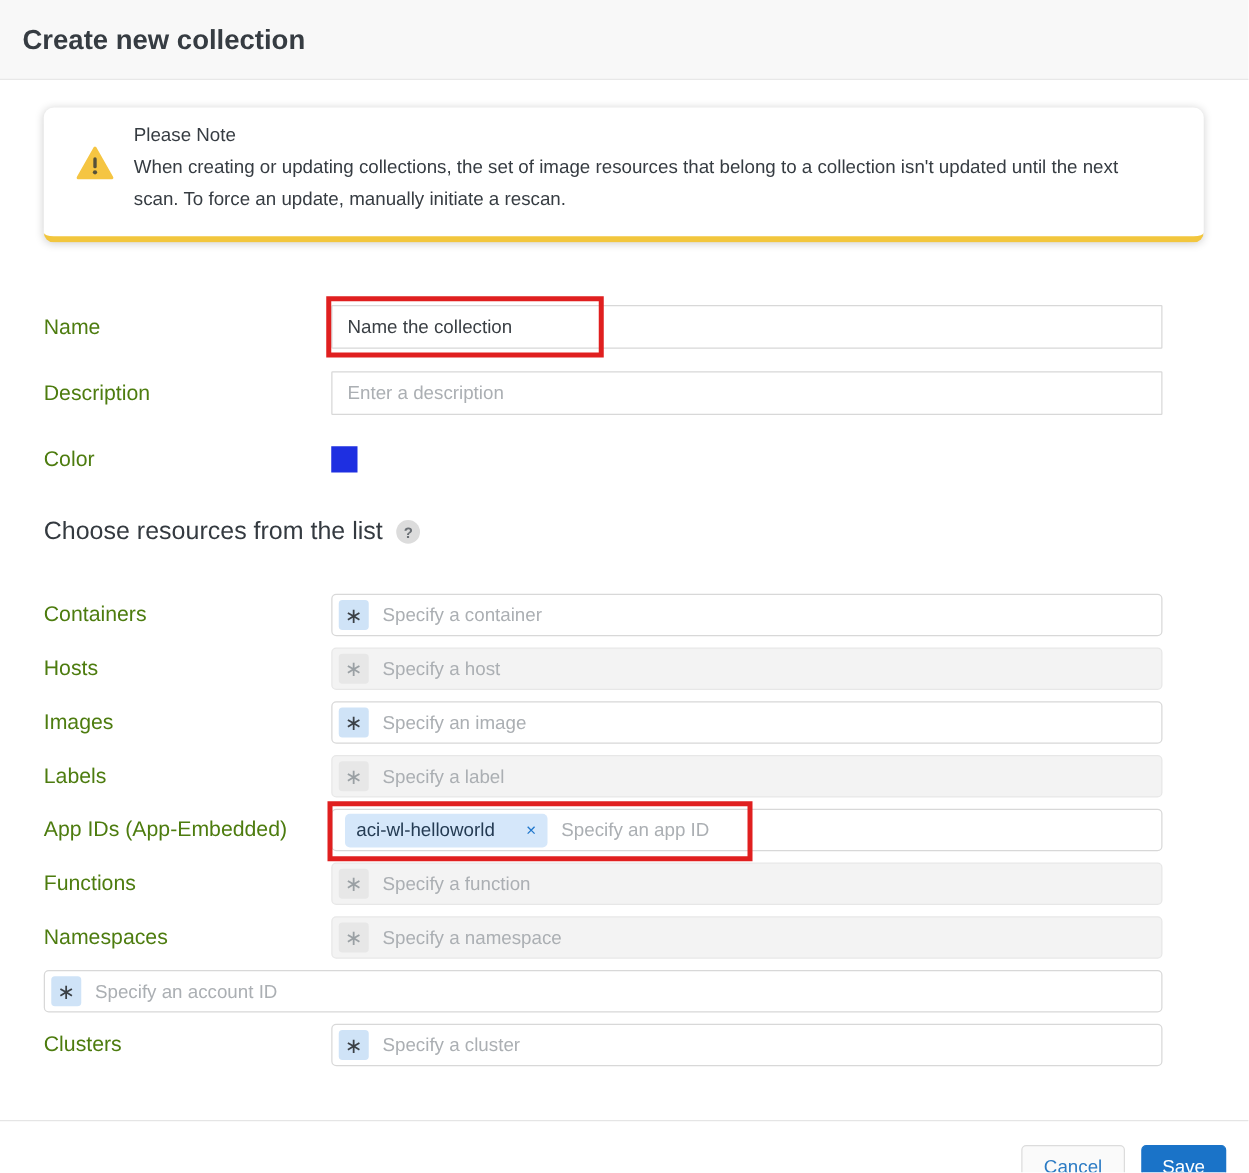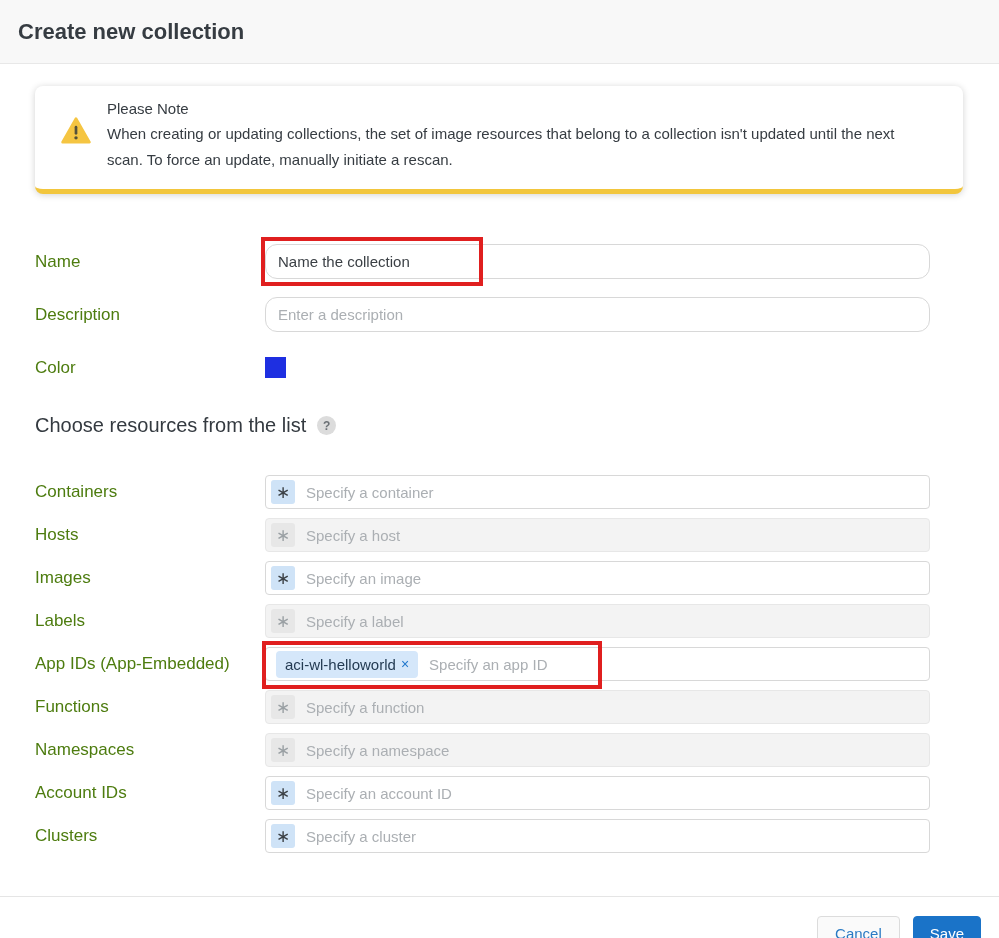--- a/index.html
+++ b/index.html
@@ -14,21 +14,21 @@
     position:relative; padding:13px 24px 16px 72px; min-height:92px; }
   .warn-icon { position:absolute; left:26px; top:31px; width:30px; height:27px; }
   .note-title { font-weight:normal; font-size:15px; color:#363c42; margin:1px 0 4px; }
   .note-text { font-size:15px; color:#363c42; line-height:26px; max-width:812px; }
 
   .form { padding:0 69px 0 35px; }
   .form-row { display:flex; align-items:center; }
   .form-label { width:230px; flex:none; font-size:17px; color:#4d7c0f; }
   .form-field { flex:1; position:relative; }
 
-  .text-input { width:100%; height:35px; border:1px solid #d8d8d8; border-radius:12px;
+  .text-input { width:100%; height:35px; border:1px solid #d8d8d8; border-radius:1px;
     font-size:15px; padding:0 12px; color:#3a3f44; font-family:inherit; outline:none; background:#fff; }
   .text-input::placeholder { color:#abafb3; }
 
   .red-box { position:absolute; border:4px solid #e01f1f; pointer-events:none; z-index:5; }
   .red-box-name { left:-4px; top:-7px; width:222px; height:49px; }
   .red-box-appid { left:-4px; top:-7px; width:340px; height:48px; }
 
   .row-name { margin-top:50px; }
   .row-desc { margin-top:18px; }
   .row-color { margin-top:25px; }
@@ -42,21 +42,21 @@
   .resources { margin-top:38px; }
   .resource-row { margin-bottom:9px; }
   .combo { flex:1; height:34px; border:1px solid #d8d8d8; border-radius:4px; background:#fff;
     display:flex; align-items:center; padding:0 5px; gap:11px; position:relative; }
   .combo.disabled { background:#f3f3f3; border-color:#e7e7e7; }
   .ast { width:24px; height:24px; border-radius:3px; background:#cfe3f7; color:#3c4146; flex:none;
     display:flex; align-items:center; justify-content:center; font-size:17px; line-height:1; }
   .combo.disabled .ast { background:#e7e7e7; color:#9aa0a4; }
   .ph { color:#abafb3; font-size:15px; white-space:nowrap; }
   .tag { background:#d5e7fa; color:#243b53; border-radius:4px; height:27px; padding:0 9px;
-    font-size:15px; display:flex; align-items:center; gap:5px; margin-left:5px; }
+    font-size:15px; display:flex; align-items:center; gap:25px; margin-left:5px; }
   .tag-x { color:#2077cc; font-size:14px; cursor:pointer; }
 
   .footer-divider { border-top:1px solid #e5e5e5; margin-top:43px; }
   .footer { display:flex; justify-content:flex-end; gap:13px; padding:19px 18px 0 0; }
   .btn { height:34px; border-radius:4px; font-size:15px; font-family:inherit; cursor:pointer; }
   .btn-cancel { background:#fafafa; border:1px solid #dcdcdc; color:#2b7bc4; padding:0 17px; }
   .btn-save { background:#1a73c8; border:1px solid #1a73c8; color:#ffffff; padding:0 16px; }
 </style>
 </head>
 <body>
@@ -158,21 +158,20 @@
         </div>
       </div>
       <div class="form-row resource-row">
         <div class="form-label">Namespaces</div>
         <div class="combo disabled">
           <span class="ast">∗</span>
           <span class="ph">Specify a namespace</span>
         </div>
       </div>
       <div class="form-row resource-row">
-        <div class="form-label">Account IDs</div>
         <div class="combo">
           <span class="ast">∗</span>
           <span class="ph">Specify an account ID</span>
         </div>
       </div>
       <div class="form-row resource-row">
         <div class="form-label">Clusters</div>
         <div class="combo">
           <span class="ast">∗</span>
           <span class="ph">Specify a cluster</span>

